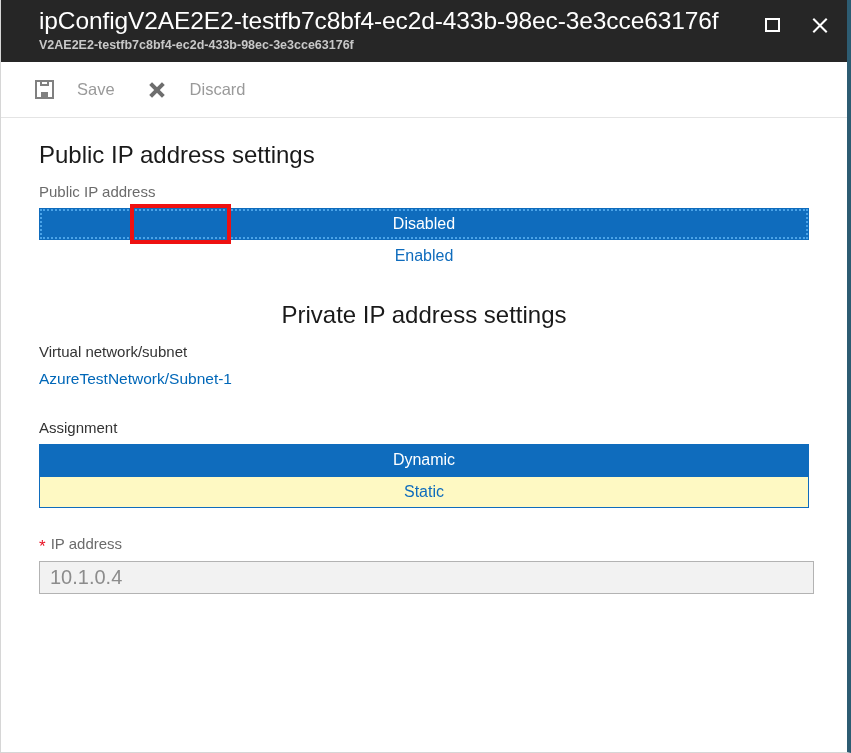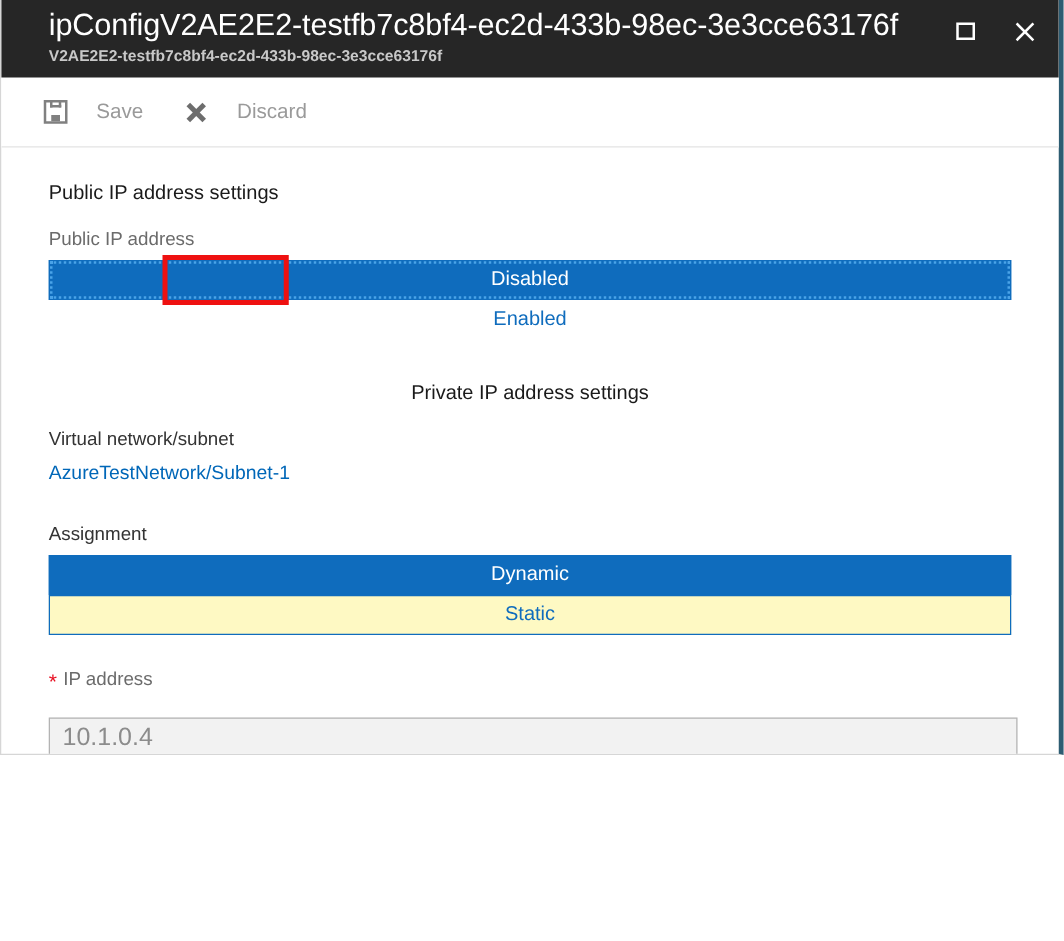--- a/index.html
+++ b/index.html
@@ -10,21 +10,21 @@
     width: 851px;
     height: 753px;
     background: #ffffff;
     font-family: "Liberation Sans", sans-serif;
     overflow: hidden;
   }
 
   .blade {
     position: relative;
     width: 851px;
-    height: 604px;
+    height: 753px;
     box-sizing: border-box;
     background: #ffffff;
     border-left: 1px solid #d6d6d6;
     border-bottom: 1px solid #d6d6d6;
     border-right: 4px solid #2d5c72;
     overflow: hidden;
   }
 
   
   .blade-header {
@@ -154,21 +154,21 @@
     background: #6d6d6d;
   }
   .icon-discard::before { transform: translateX(-50%) rotate(45deg); }
   .icon-discard::after  { transform: translateX(-50%) rotate(-45deg); }
 
   
   .blade-body {
     padding: 24px 38px 0 38px;
   }
   .section-heading {
-    font-size: 16px;
+    font-size: 24px;
     font-weight: 400;
     color: #1a1a1a;
     line-height: 26px;
     margin: 0 0 14px 0;
   }
   .section-heading.second {
     margin-top: 30px;
     text-align: center;
   }
   .field-label {
@@ -331,19 +331,19 @@
 
     <div class="field-label dark">Assignment</div>
 
     <div class="toggle-group">
       <div class="toggle-opt selected">Dynamic</div>
       <div class="toggle-opt unselected">Static</div>
     </div>
 
     <div class="required-label">
       <span class="asterisk">*</span>
-      <span class="field-label" style="margin-bottom:13px;">IP address</span>
+      <span class="field-label" style="margin-bottom:0;">IP address</span>
     </div>
 
     <input class="text-input" type="text" disabled="" value="10.1.0.4" style="">
 
   </div>
 </div>
 
 </body></html>

